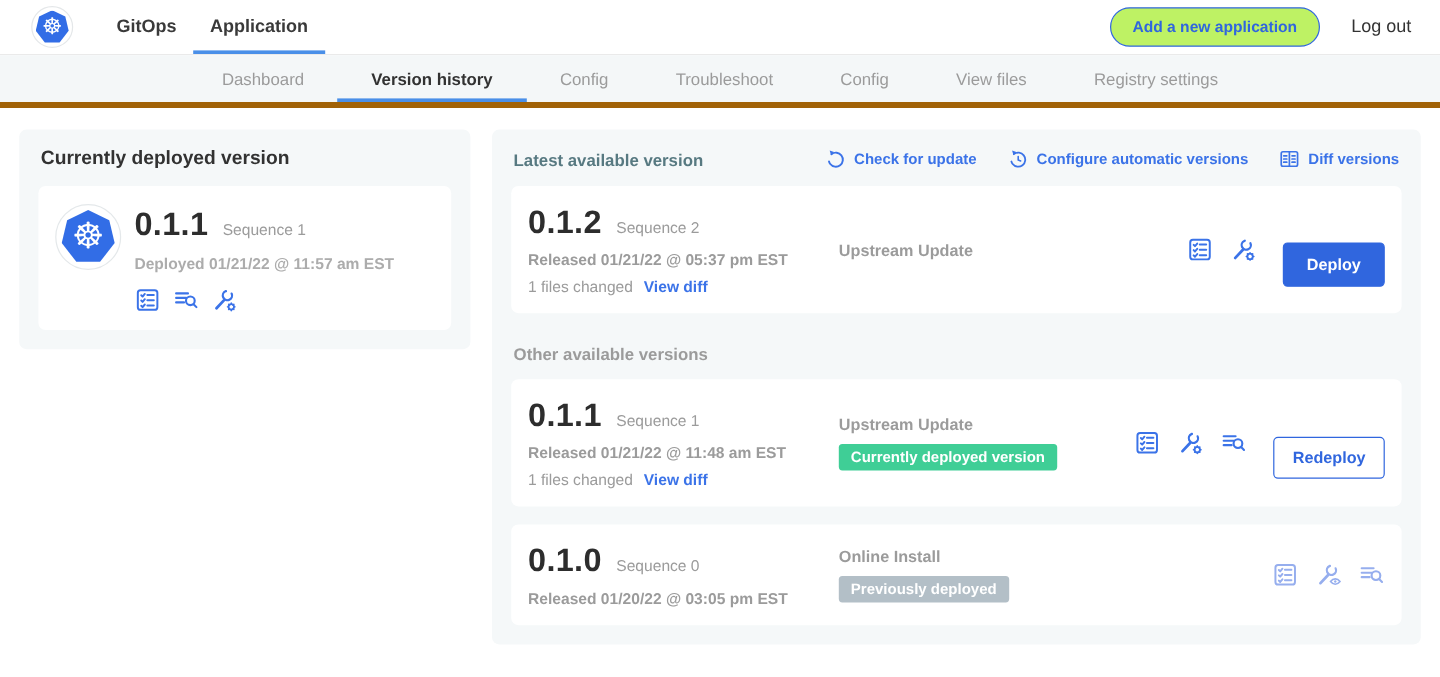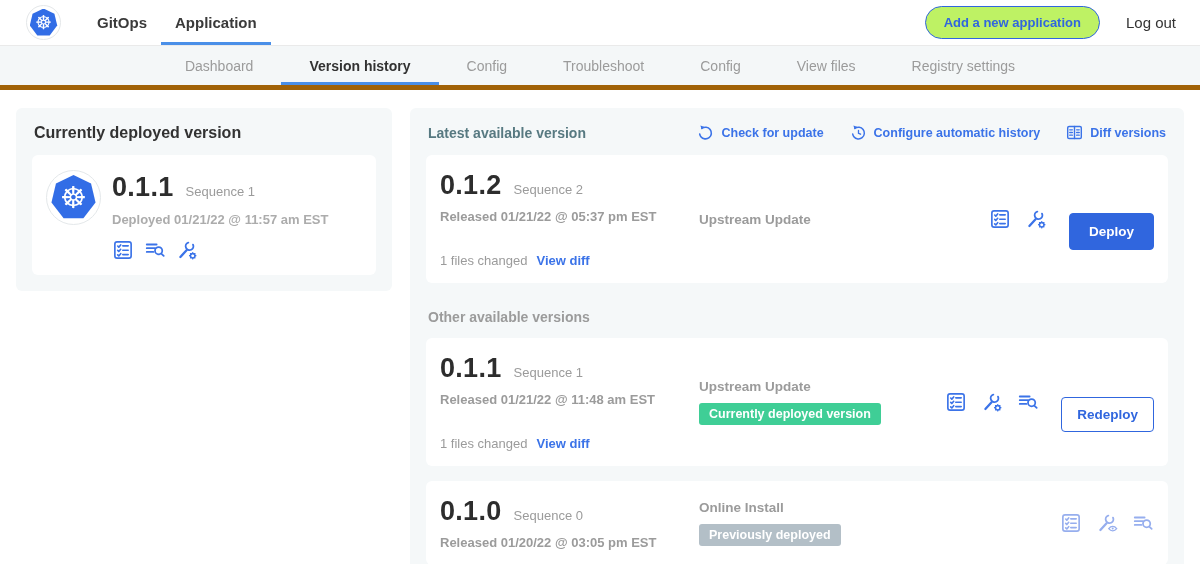--- a/index.html
+++ b/index.html
@@ -56,21 +56,21 @@
             color:var(--link); cursor:pointer; }
   .action svg { width:17px; height:17px; display:block; }
   .other-title { margin:26px 2px 13px; font-size:14px; font-weight:600; color:#9b9b9b; }
   .vcard { background:#fff; border-radius:6px; padding:15px 14px 15px 14px;
            display:flex; align-items:center; }
   #other-cards .vcard { margin-bottom:15px; }
   #other-cards .vcard:last-child { margin-bottom:0; }
   .vleft { flex:0 0 255px; }
   .vreleased { margin-top:8px; font-size:13px; font-weight:600; color:#9b9b9b; }
   .vfiles { margin-top:7px; font-size:13px; color:#9b9b9b; display:flex; gap:9px; align-items:baseline; }
-  .viewdiff { color:var(--link); font-weight:700; cursor:pointer;margin-top:22px; }
+  .viewdiff { color:var(--link); font-weight:700; cursor:pointer; }
   .vmid { flex:1; display:flex; flex-direction:column; align-items:flex-start; gap:9px; padding-left:4px; }
   .vsource { font-size:13.5px; font-weight:700; color:#9b9b9b; }
   .badge { font-size:12.5px; font-weight:700; color:#fff; padding:4px 10px; border-radius:3px; }
   .badge.green { background:var(--badge-green); }
   .badge.gray  { background:var(--badge-gray); }
   .vactions { display:flex; align-items:center; gap:14px; color:var(--link); }
   .vactions.muted { color:#96aeee; }
   .btn { font-family:inherit; font-size:13.5px; font-weight:700; border-radius:4px;
          cursor:pointer; margin-left:8px;margin-top:24px; }
   .btn.solid { background:var(--accent); color:#fff; border:1px solid var(--accent); padding:10px 19px; }
@@ -165,21 +165,21 @@
             <span>Check for update</span>
           </div>
           <div class="action">
             <span class="cicon">
               <svg viewBox="0 0 18 18" fill="none" stroke="currentColor" stroke-width="1.6" stroke-linecap="round">
                 <circle cx="9" cy="9.6" r="6.2" stroke-dasharray="31.5 7.5" transform="rotate(-128 9 9.6)"></circle>
                 <path d="M3.6 1.6l3.8 1.2-2.6 2.8z" fill="currentColor" stroke="none"></path>
                 <path d="M9 6.8v3l2.2 1" stroke-width="1.4"></path>
               </svg>
             </span>
-            <span>Configure automatic history</span>
+            <span>Configure automatic versions</span>
           </div>
           <div class="action">
             <span class="cicon">
               <svg viewBox="0 0 18 18" fill="none" stroke="currentColor" stroke-width="1.5" stroke-linecap="round">
                 <rect x="1.8" y="2.6" width="14.4" height="12.8" rx="1.5"></rect>
                 <path d="M9 2.6v12.8"></path>
                 <path d="M4 6.2h2.7M4 9h2.7M4 11.8h2.7"></path>
                 <path d="M11.3 6.2H14M11.3 9H14M11.3 11.8H14"></path>
               </svg>
             </span>

